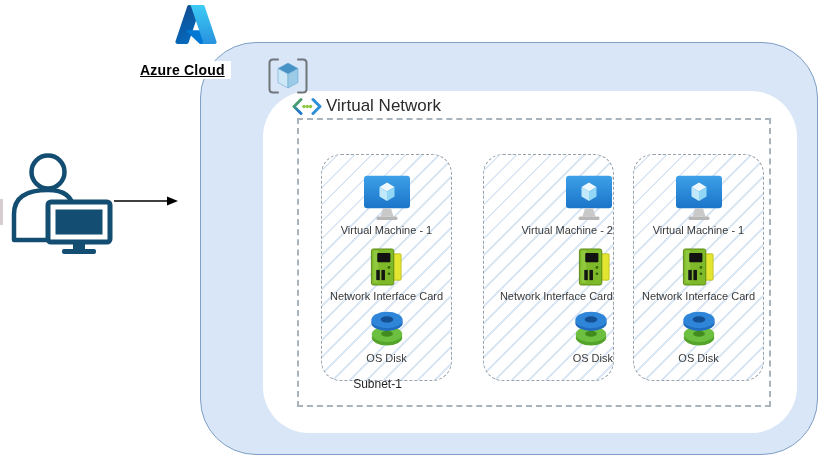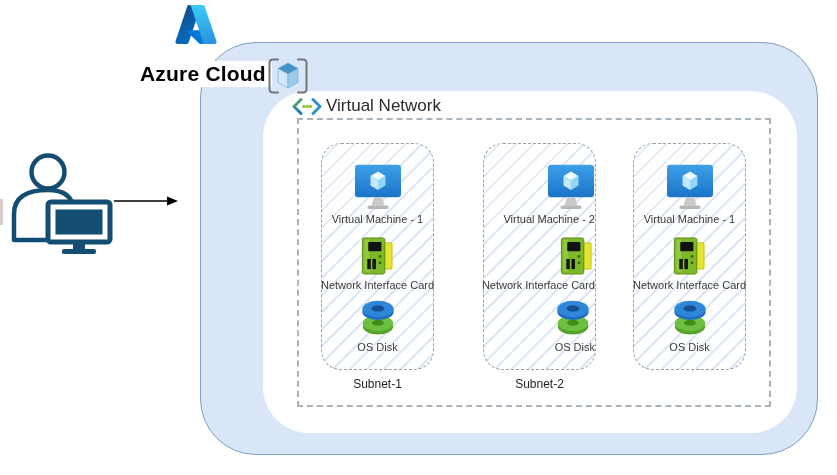--- a/index.html
+++ b/index.html
@@ -11,34 +11,34 @@
   .cloud-box{
     position:absolute;left:200px;top:42px;width:618px;height:413px;
     background:#d9e6f7;border:1.5px solid #7f9fc4;border-radius:56px;box-sizing:border-box;
   }
   .white-box{
     position:absolute;left:263px;top:91px;width:534px;height:342px;
     background:#ffffff;border-radius:46px;
   }
   .cloud-label{
     position:absolute;left:134px;top:61px;background:#ffffff;padding:1px 6px;
-    font-size:21px;font-weight:bold;color:#000;letter-spacing:0.2px;white-space:nowrap;
+    font-size:14px;font-weight:bold;color:#000;letter-spacing:0.2px;white-space:nowrap;text-decoration:underline;
   }
   .cube-icon{position:absolute;left:266px;top:57px;}
   .azure-logo{position:absolute;left:171px;top:2px;}
   .vnet-box{
     position:absolute;left:297px;top:118px;width:474px;height:289px;
     border:2px dashed #a9b3bc;box-sizing:border-box;background:transparent;
   }
   .vnet-label{
     position:absolute;left:292px;top:95px;height:22px;display:flex;align-items:center;gap:4px;
     font-size:17px;color:#2b2b2b;white-space:nowrap;
   }
   .subnet{
-    position:absolute;top:143px;width:113px;height:227px;box-sizing:border-box;
+    position:absolute;top:154px;width:131px;height:227px;box-sizing:border-box;
     border:1.6px dashed #98a2ab;border-radius:20px;
     background:repeating-linear-gradient(135deg,#ffffff 0px,#ffffff 10px,#dbe7f5 10px,#dbe7f5 12px);
     display:flex;flex-direction:column;align-items:center;
   }
   .subnet-1{left:321px;} .subnet-2{left:483px;align-items:flex-end;} .subnet-3{left:633px;}
   .vm-icon{margin-top:20px;}
   .nic-icon{margin-top:11px;}
   .disk-icon{margin-top:7px;}
   .small-label{margin-top:3px;font-size:11px;color:#3a3a3a;white-space:nowrap;}
   .subnet-name{
@@ -166,21 +166,20 @@
     <svg class="disk-icon" width="44" height="40" viewBox="0 0 44 42">
       <ellipse cx="22" cy="30" rx="16" ry="8.3" fill="#54a32a"></ellipse>
       <ellipse cx="22" cy="26.5" rx="16" ry="8.3" fill="#6cbf3f"></ellipse>
       <ellipse cx="22" cy="26" rx="6.2" ry="3.1" fill="#418c1d"></ellipse>
       <ellipse cx="22" cy="14.5" rx="16.5" ry="8.6" fill="#1f6cc0"></ellipse>
       <ellipse cx="22" cy="11.5" rx="16.5" ry="8.6" fill="#2f86d8"></ellipse>
       <ellipse cx="22" cy="11" rx="6.6" ry="3.3" fill="#144f92"></ellipse>
     </svg>
     <div class="small-label">OS Disk</div>
   </div>
-  <div class="subnet-name sn-2">Subnet-2</div>
 
   <div class="subnet subnet-3">
     <svg class="vm-icon" width="48" height="46" viewBox="0 0 48 46">
       <rect x="1" y="0.8" width="46" height="32.5" rx="3.2" fill="url(#mon1)"></rect>
       <polygon points="24,7.5 31.5,12 24,16.5 16.5,12" fill="#eef9fe"></polygon>
       <polygon points="16.5,12 24,16.5 24,26 16.5,21.5" fill="#c2e9fb"></polygon>
       <polygon points="24,16.5 31.5,12 31.5,21.5 24,26" fill="#93d7f6"></polygon>
       <polygon points="20,33.3 28,33.3 30.5,41.5 17.5,41.5" fill="#c9c9c9"></polygon>
       <rect x="13.5" y="41.5" width="21" height="3.5" rx="1.6" fill="#b7b7b7"></rect>
     </svg>

